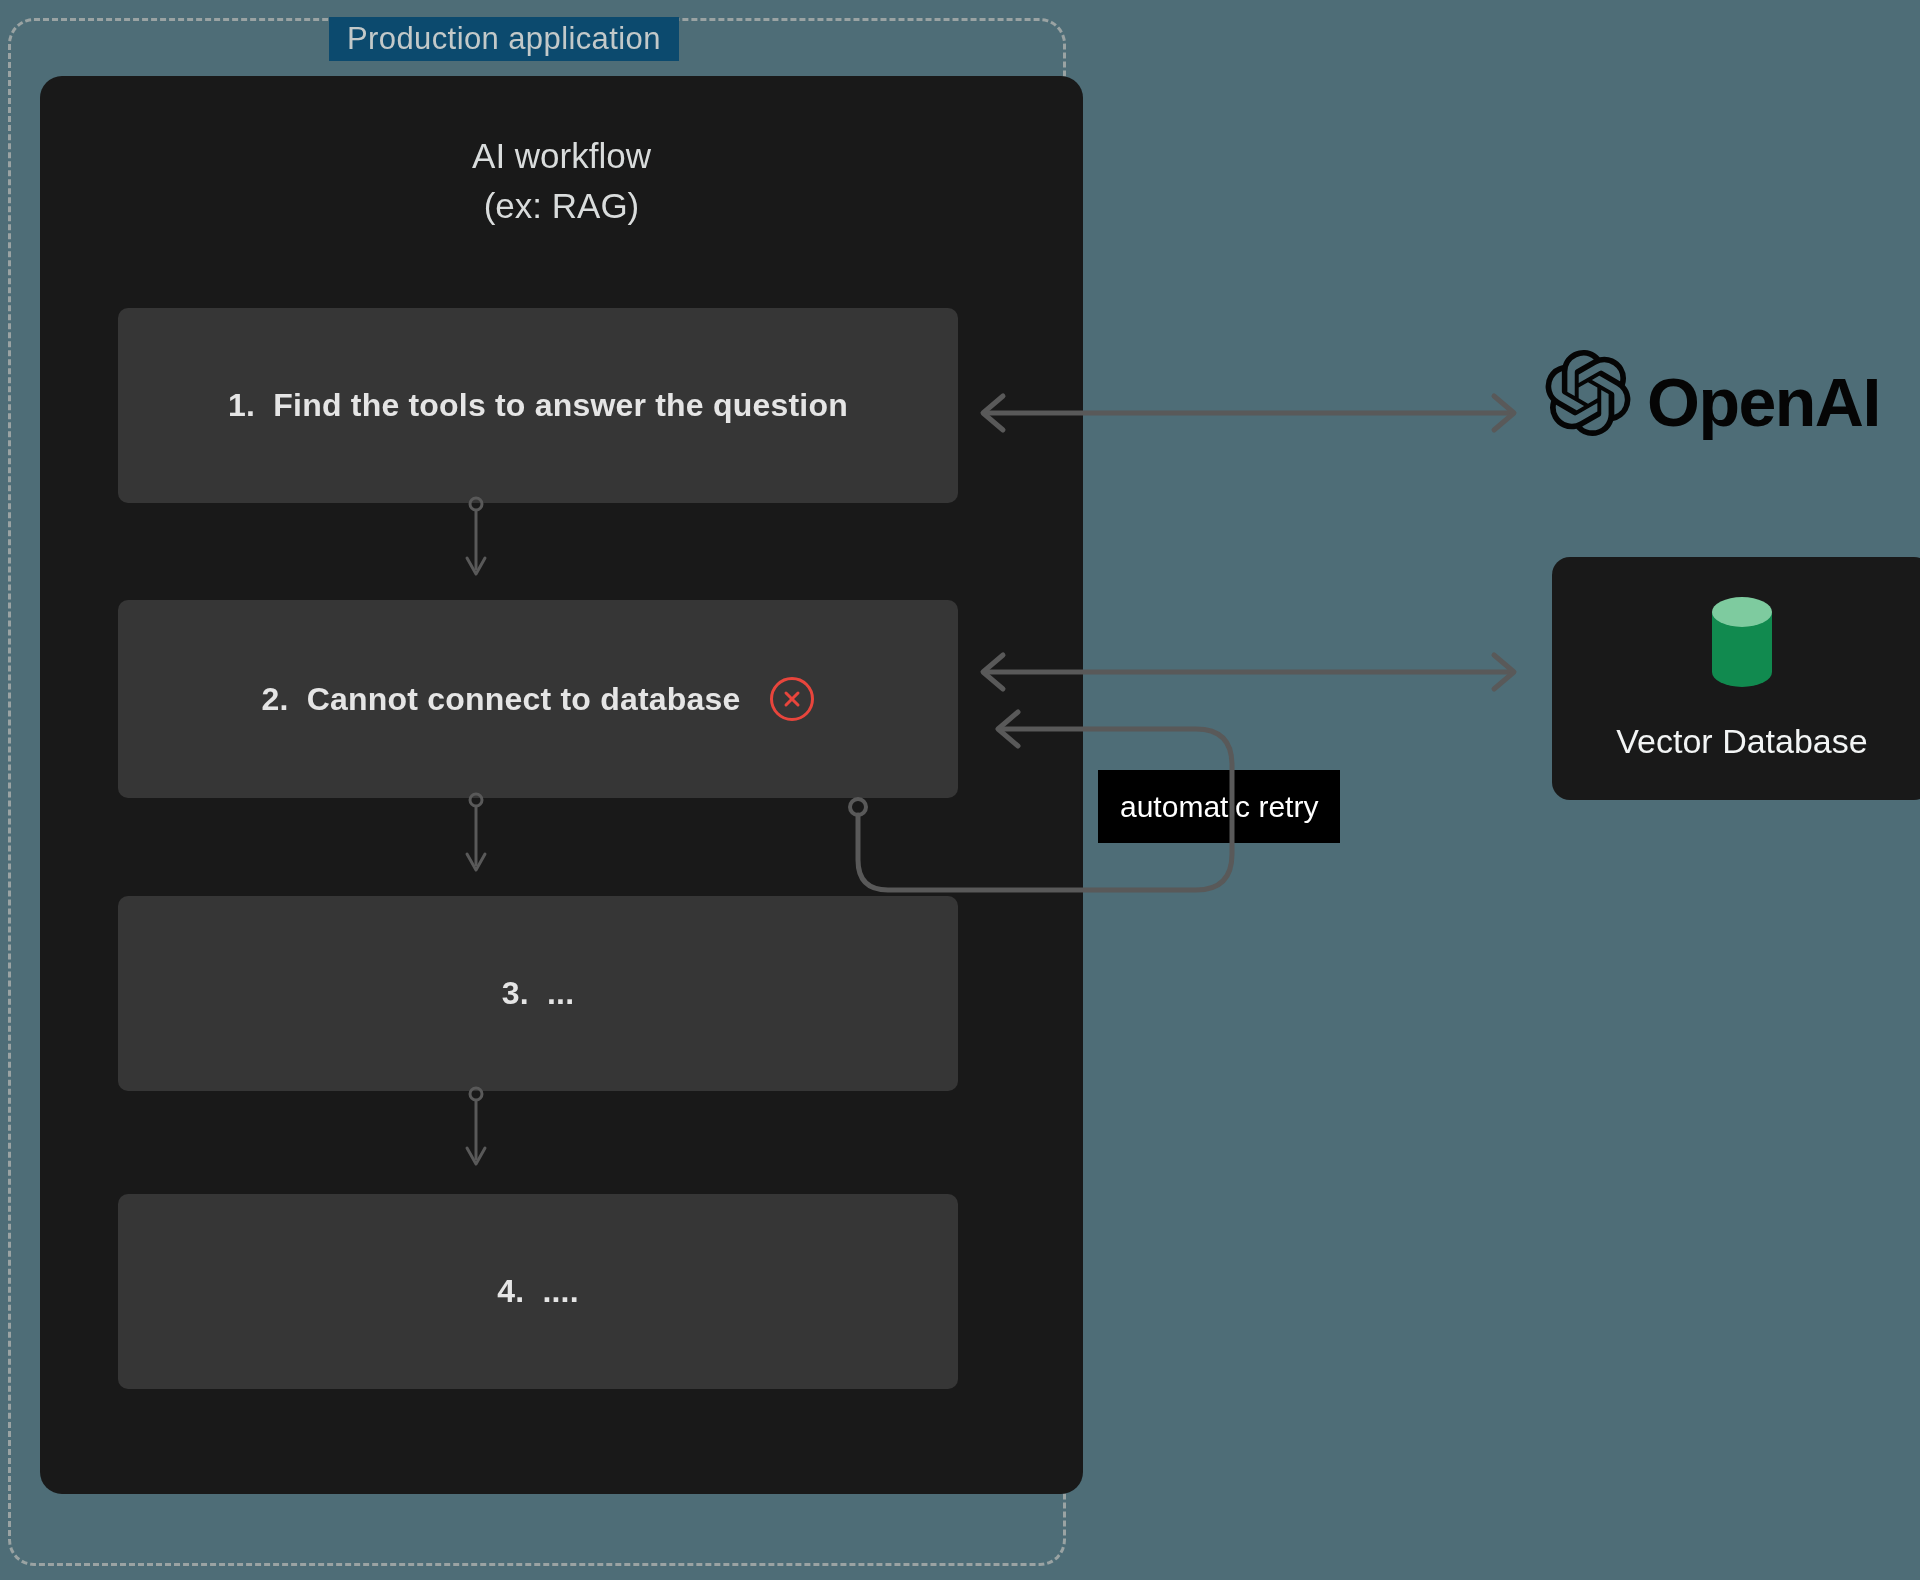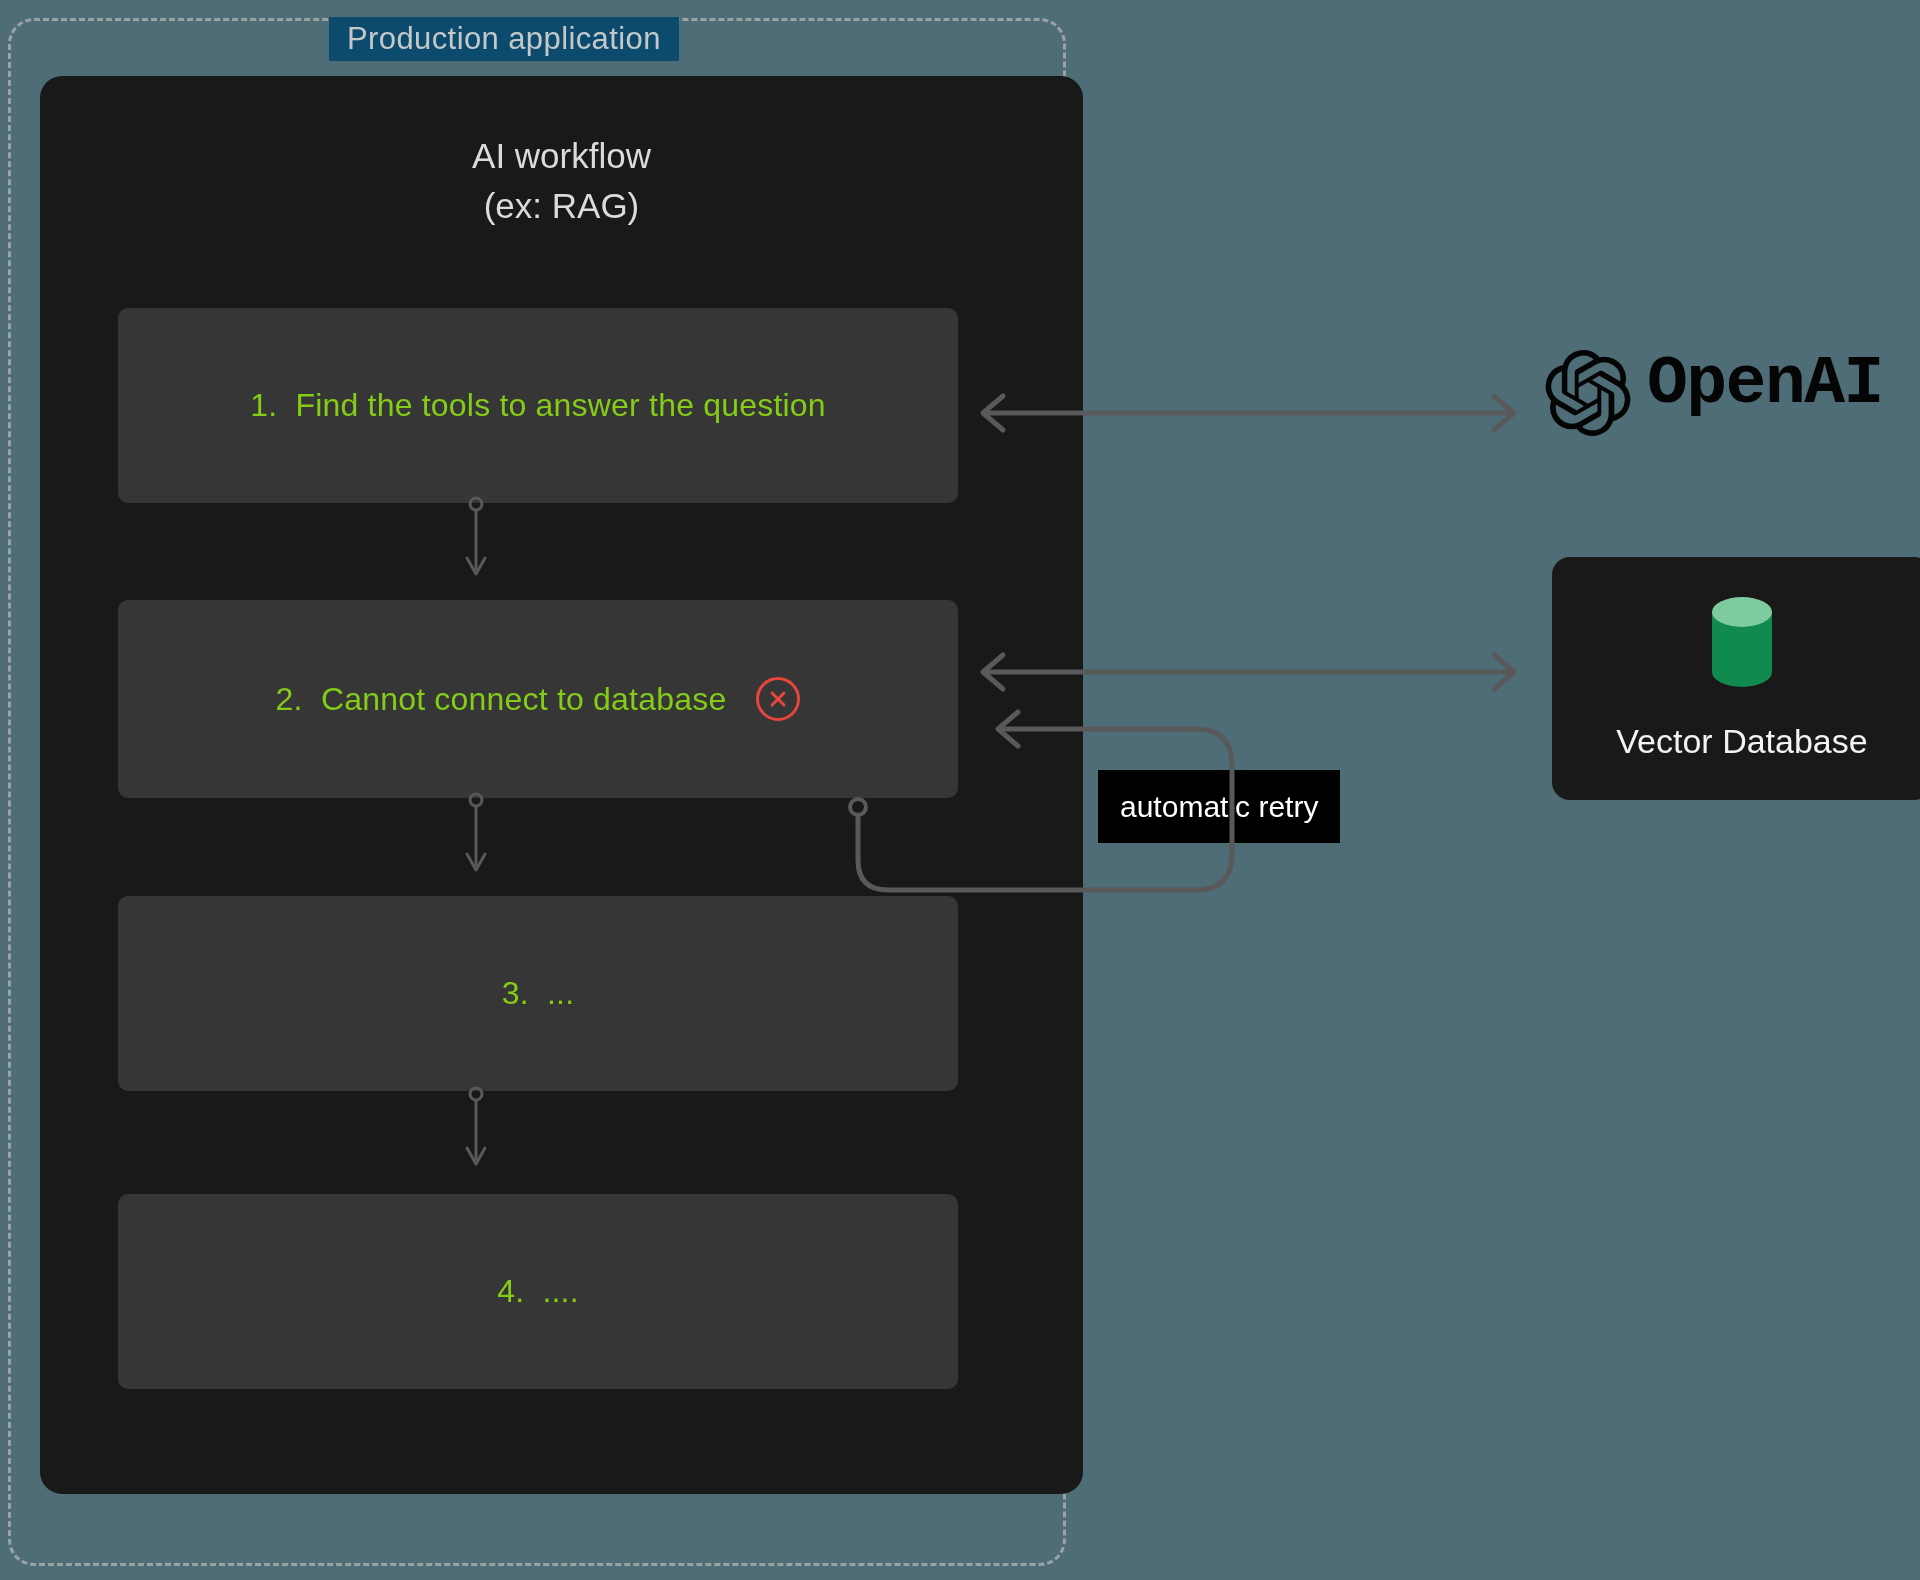--- a/index.html
+++ b/index.html
@@ -77,24 +77,25 @@
     display: flex;
     align-items: center;
     justify-content: center;
   }
   #step-1 { top: 232px;  height: 195px; }
   #step-2 { top: 524px;  height: 198px; }
   #step-3 { top: 820px;  height: 195px; }
   #step-4 { top: 1118px; height: 195px; }
 
   .step-label {
-    color: #84cc16;
+    color: #e5e5e5;
     font-size: 32px;
     letter-spacing: 0.2px;
     white-space: pre;
+    font-weight: bold;
   }
 
   
   .error-badge {
     width: 38px;
     height: 38px;
     border: 3px solid #e8453c;
     border-radius: 50%;
     margin-left: 30px;
     position: relative;
@@ -119,22 +120,21 @@
   #conn-1-2 { top: 420px; }
   #conn-2-3 { top: 716px; }
   #conn-3-4 { top: 1010px; }
 
   
   #openai-block {
     position: absolute;
     left: 1545px;
     top: 350px;
     display: flex;
-    align-items: flex-start;
-    font-family: Liberation Mono, monospace;
+    align-items: flex-end;
   }
   #openai-wordmark {
     color: #050505;
     font-size: 68px;
     font-weight: 700;
     letter-spacing: -1.5px;
     margin-left: 16px;
     line-height: 1;
   }
 

